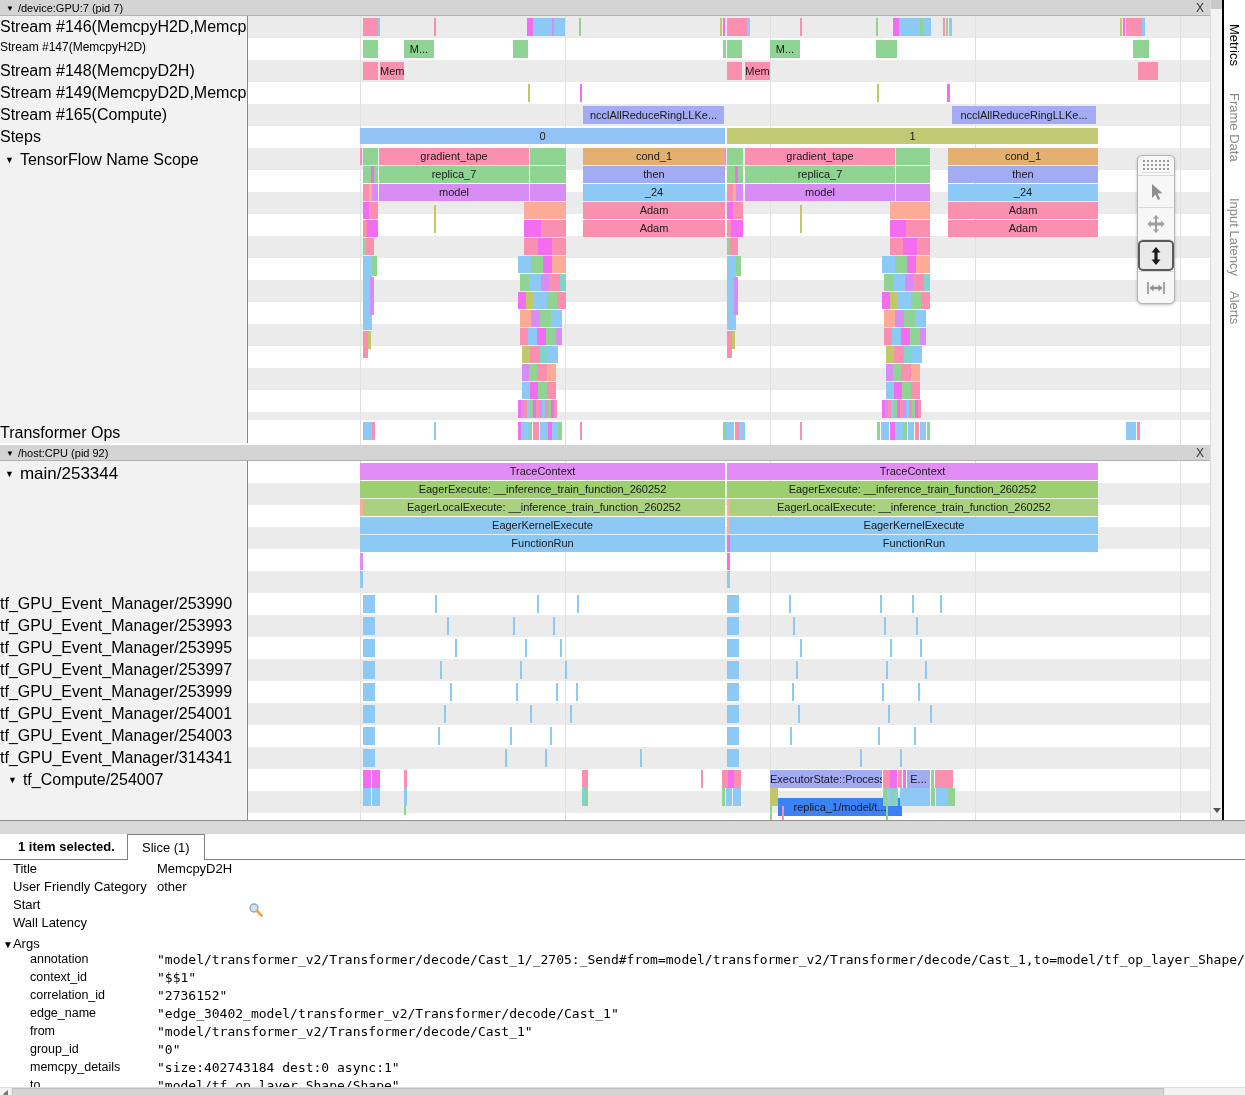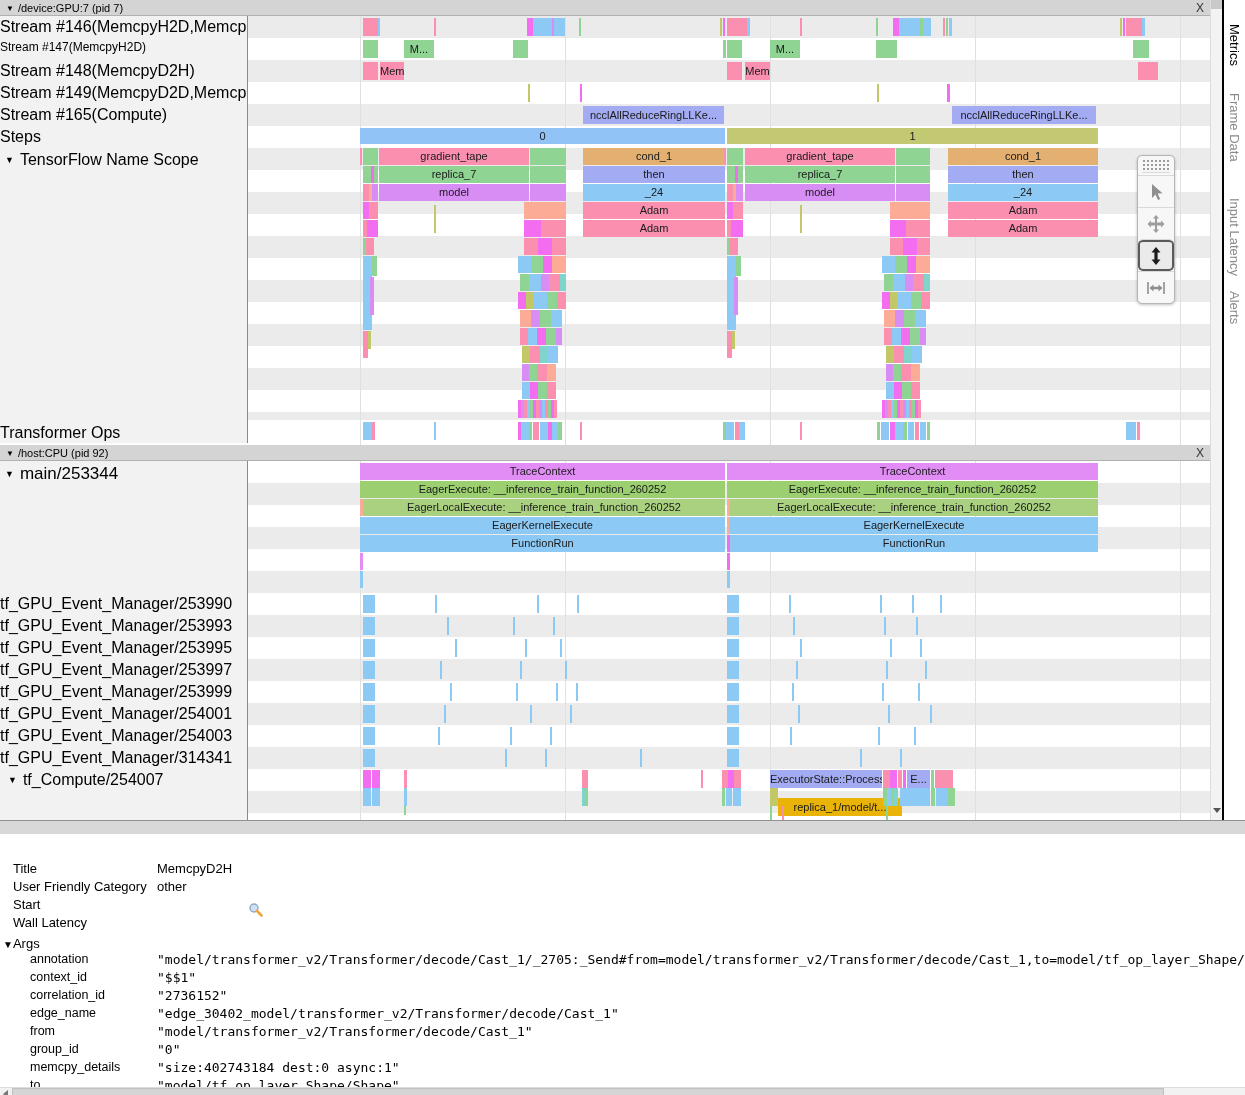--- a/index.html
+++ b/index.html
@@ -373,21 +373,21 @@
       <div class="bar" style="left: 935px; top: 770px; width: 18px; height: 18px; background: rgb(250, 143, 176); line-height: 18px;"></div>
       <div class="bar" style="left: 363px; top: 788px; width: 8px; height: 18px; background: rgb(141, 201, 245); line-height: 18px;"></div>
       <div class="bar" style="left: 372px; top: 788px; width: 8px; height: 18px; background: rgb(141, 201, 245); line-height: 18px;"></div>
       <div class="bar" style="left: 404px; top: 788px; width: 3px; height: 18px; background: rgb(141, 201, 245); line-height: 18px;"></div>
       <div class="bar" style="left: 582px; top: 788px; width: 3px; height: 18px; background: rgb(127, 212, 204); line-height: 18px;"></div>
       <div class="bar" style="left: 585px; top: 788px; width: 3px; height: 18px; background: rgb(143, 212, 146); line-height: 18px;"></div>
       <div class="bar" style="left: 722px; top: 788px; width: 3px; height: 18px; background: rgb(143, 212, 146); line-height: 18px;"></div>
       <div class="bar" style="left: 726px; top: 788px; width: 6px; height: 18px; background: rgb(141, 201, 245); line-height: 18px;"></div>
       <div class="bar" style="left: 733px; top: 788px; width: 8px; height: 18px; background: rgb(141, 201, 245); line-height: 18px;"></div>
       <div class="bar" style="left: 770px; top: 788px; width: 8px; height: 18px; background: rgb(194, 199, 104); line-height: 18px;"></div>
-      <div class="bar" style="left: 778px; top: 788px; width: 124px; height: 18px; background: #eab308; line-height: 18px; margin-top: 10px;">replica_1/model/t...</div>
+      <div class="bar" style="left: 778px; top: 788px; width: 124px; height: 18px; background: #3b82f6; line-height: 18px; margin-top: 10px;">replica_1/model/t...</div>
       <div class="bar" style="left: 883px; top: 788px; width: 4px; height: 18px; background: rgb(143, 212, 146); line-height: 18px;"></div>
       <div class="bar" style="left: 887px; top: 788px; width: 4px; height: 18px; background: rgb(141, 201, 245); line-height: 18px;"></div>
       <div class="bar" style="left: 891px; top: 788px; width: 3px; height: 18px; background: rgb(143, 212, 146); line-height: 18px;"></div>
       <div class="bar" style="left: 894px; top: 788px; width: 4px; height: 18px; background: rgb(127, 212, 204); line-height: 18px;"></div>
       <div class="bar" style="left: 900px; top: 788px; width: 30px; height: 18px; background: rgb(141, 201, 245); line-height: 18px;"></div>
       <div class="bar" style="left: 931px; top: 788px; width: 4px; height: 18px; background: rgb(143, 212, 146); line-height: 18px;"></div>
       <div class="bar" style="left: 936px; top: 788px; width: 12px; height: 18px; background: rgb(141, 201, 245); line-height: 18px;"></div>
       <div class="bar" style="left: 948px; top: 788px; width: 7px; height: 18px; background: rgb(143, 212, 146); line-height: 18px;"></div>
       <div class="bar" style="left: 404px; top: 806px; width: 2px; height: 9px; background: rgb(143, 212, 146); line-height: 9px;"></div>
       <div class="bar" style="left: 770px; top: 806px; width: 2px; height: 14px; background: rgb(143, 212, 146); line-height: 14px;"></div>
@@ -522,20 +522,25 @@
     <div class="tool-btn">
       <svg width="22" height="20" viewBox="0 0 22 20">
           <path d="M3 4 V16 M19 4 V16" stroke="#8f8f8f" stroke-width="1.6" fill="none"></path>
           <path d="M4.5 10 L8.5 6.5 V8.8 H13.5 V6.5 L17.5 10 L13.5 13.5 V11.2 H8.5 V13.5 Z" fill="#8f8f8f"></path>
         </svg>
     </div>
   </div>
 
   <div id="details">
     <div id="dragstrip"></div>
+    <div id="tabbar">
+      <div class="rule"></div>
+      <span id="selcount">1 item selected.</span>
+      <span id="slicetab">Slice (1)</span>
+    </div>
     <div id="fields">
         <div class="frow" style="top: 40px;">
           <span class="flabel">Title</span>
           <span class="fvalue">MemcpyD2H</span>
           <svg width="15" height="15" viewBox="0 0 15 15" id="searchicon" style="top: 41px;">
             <circle cx="6" cy="6" r="4" fill="#cfe2f5" stroke="#8fa8c8" stroke-width="1.4"></circle>
             <line x1="9" y1="9" x2="13.5" y2="13.5" stroke="#f0a23c" stroke-width="2.6" stroke-linecap="round"></line>
           </svg>
         </div>
         <div class="frow" style="top: 58px;">

